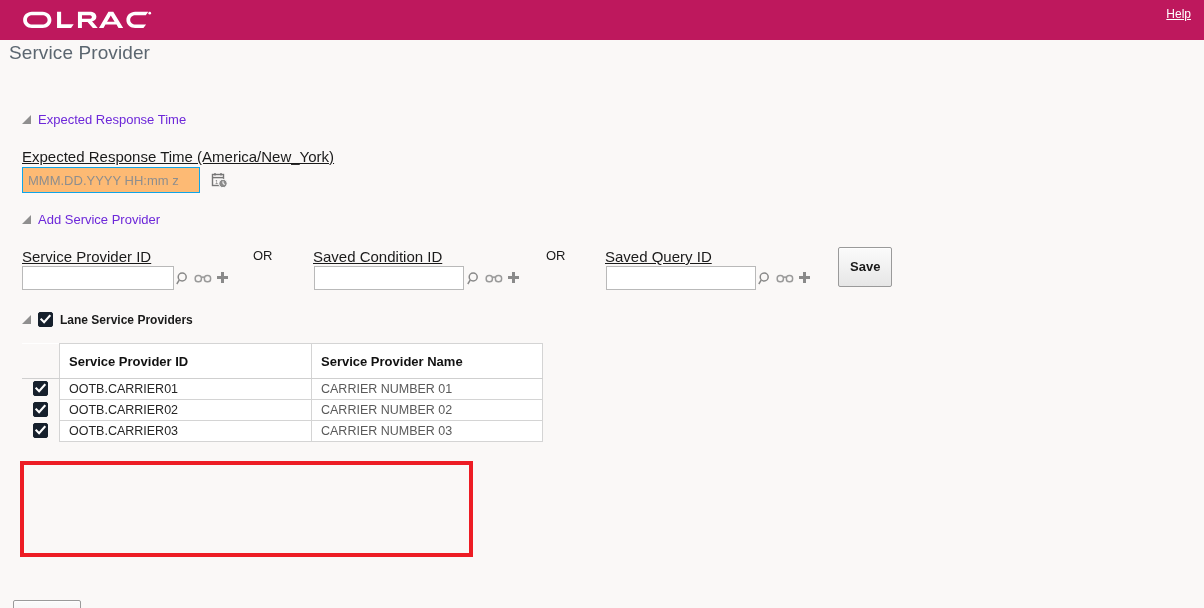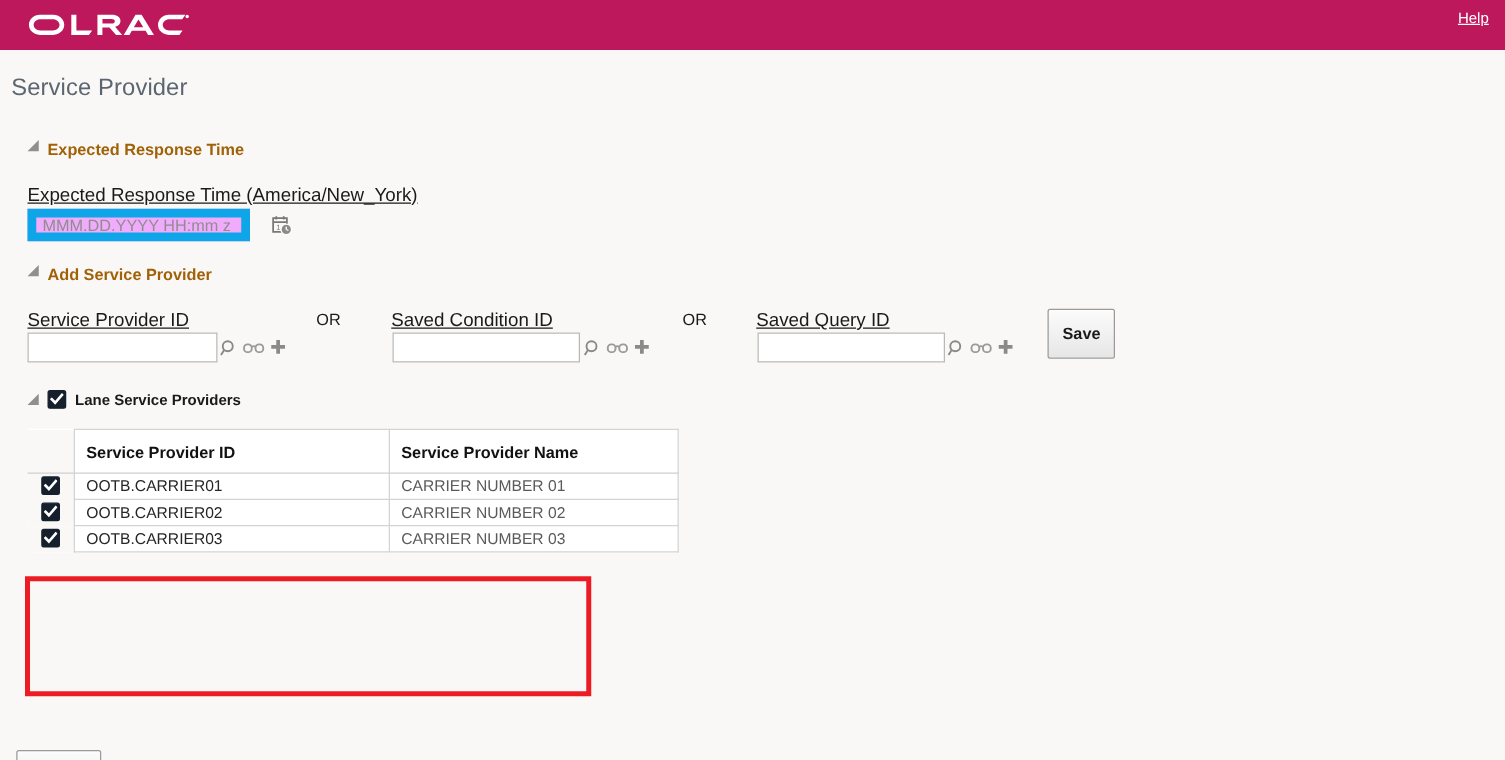--- a/index.html
+++ b/index.html
@@ -41,36 +41,36 @@
     font-size: 12px;
     text-decoration: underline;
     cursor: pointer;
     font-family: "Liberation Sans", sans-serif;
   }
 
   
   .page-title {
     position: absolute;
     left: 9px;
-    top: 60px;
+    top: 42px;
     font-size: 19px;
     color: #5b6670;
     font-family: "Liberation Sans", sans-serif;
     letter-spacing: 0.1px;
   }
 
   
   .section-header {
     position: absolute;
     display: flex;
-    align-items: flex-start;
+    align-items: center;
     gap: 7px;
     font-size: 13px;
-    font-weight: bold;
-    color: #a16207;
+    font-weight: normal;
+    color: #6d28d9;
     cursor: pointer;
   }
   .disclosure {
     width: 0;
     height: 0;
     border-left: 9px solid transparent;
     border-bottom: 9px solid #8f8f8f;
     display: inline-block;
     flex: none;
   }
@@ -99,22 +99,22 @@
   }
   .txt-input::placeholder { color: #9a9a9a; }
 
   .date-wrap {
     position: absolute;
     left: 22px;
     top: 167px;
     width: 178px;
     height: 26px;
     box-sizing: border-box;
-    border: 7px solid #0ea5e9;
-    background: #f0abfc;
+    border: 1px solid #0ea5e9;
+    background: #fdba74;
     display: flex;
     align-items: center;
   }
   .date-wrap input {
     border: 0;
     outline: 0;
     flex: 1;
     height: 22px;
     font-family: "Liberation Sans", sans-serif;
     font-size: 13px;

